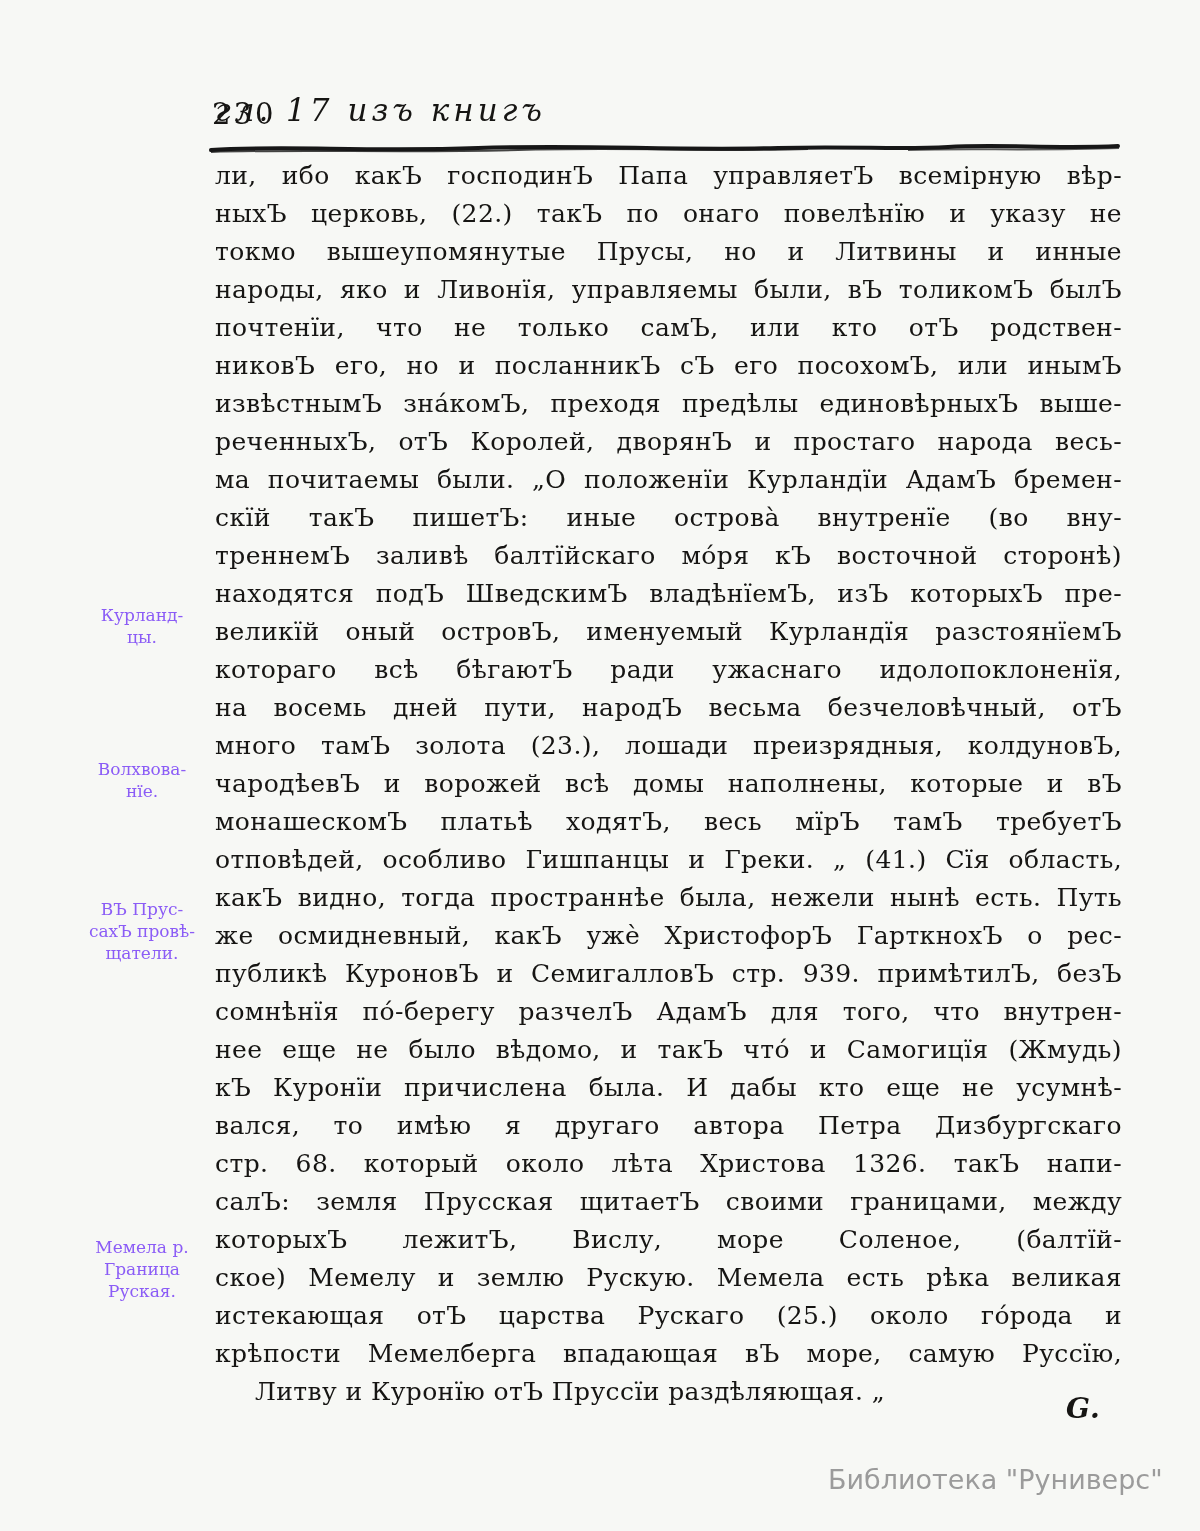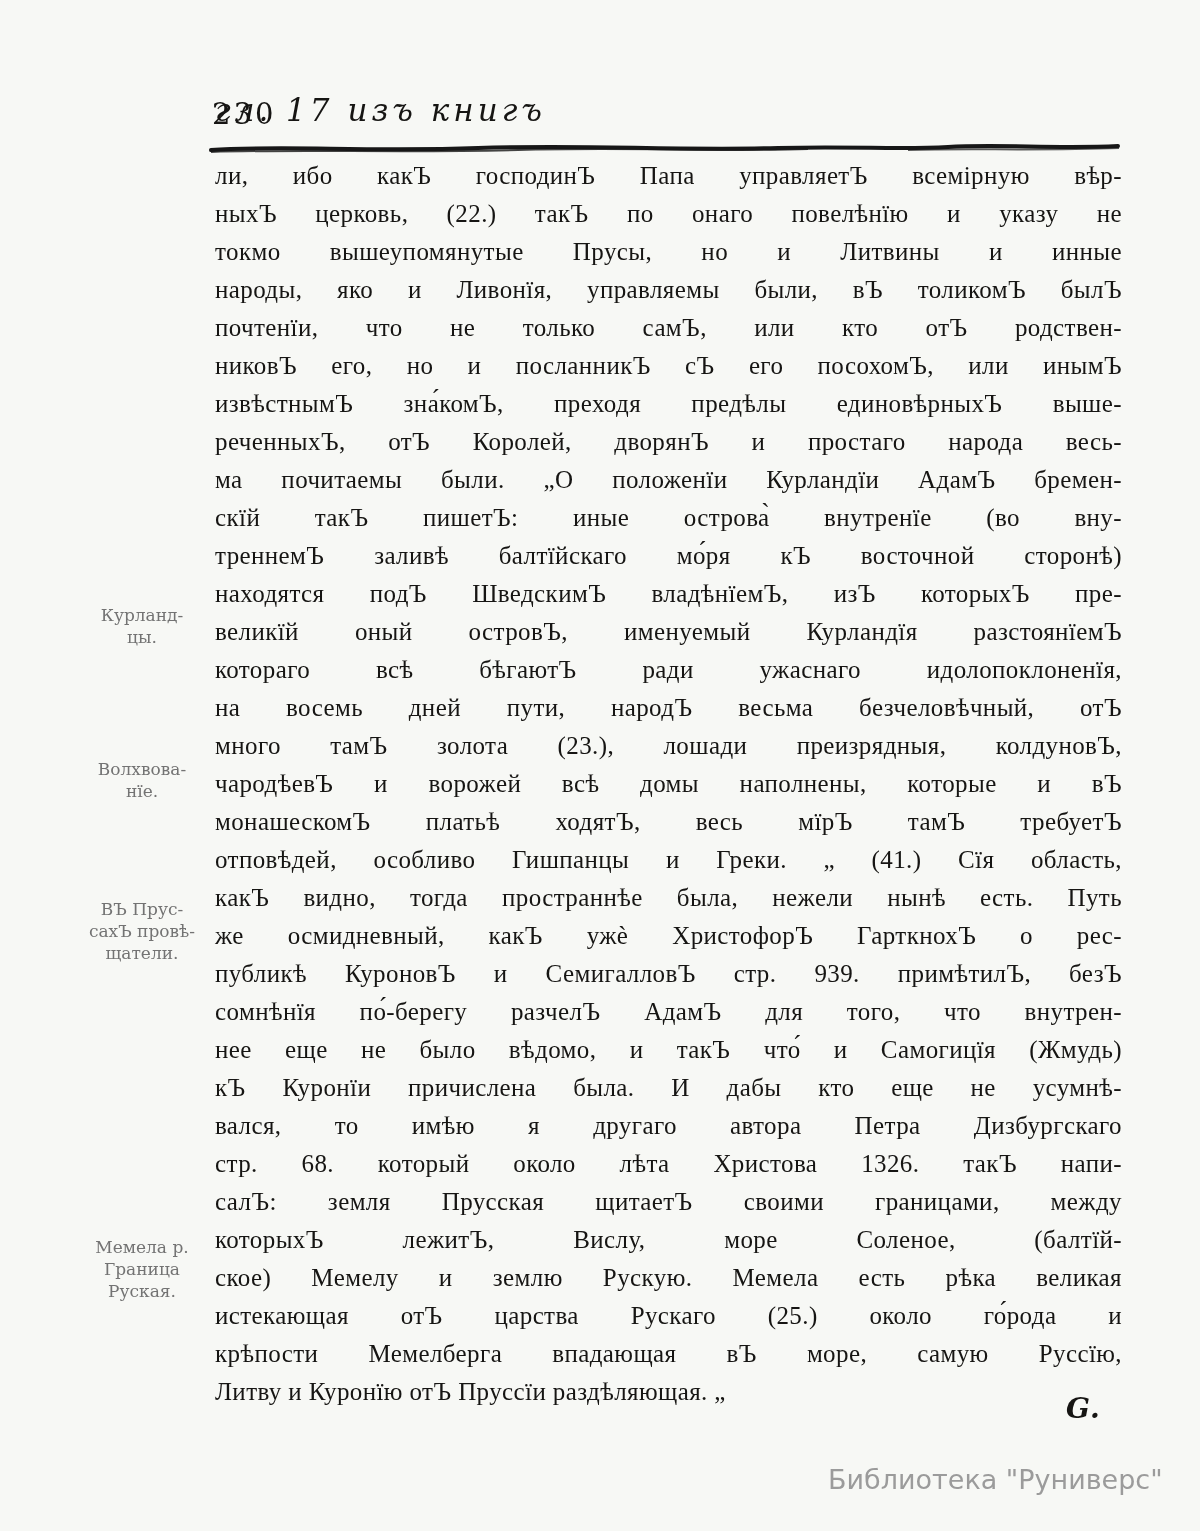--- a/index.html
+++ b/index.html
@@ -18,37 +18,37 @@
     font-size: 29px; letter-spacing: 3px;
   }
   .header-title {
     position: absolute; left: 215px; top: 92px; width: 907px;
     text-align: left;
     font-style: italic;
     font-size: 31px; letter-spacing: 4px;
   }
   .rule { position: absolute; left: 208px; top: 140px; width: 914px; height: 16px; }
 
-  .bodytext { position: absolute; left: 215px; top: 157px; width: 907px; font-family: Liberation Serif, serif; }
+  .bodytext { position: absolute; left: 215px; top: 157px; width: 907px; }
   .line {
     height: 38px; line-height: 38px;
     font-size: 25px;
     text-align: justify;
     text-align-last: justify;
     letter-spacing: 0.4px;
     white-space: normal;
     overflow: visible;
   }
-  .line.last { text-align-last: left; }
+  .line.last { text-align-last: left; margin-left: 40px; }
 
   .note {
     position: absolute; left: 76px; width: 132px;
     text-align: center;
     font-size: 17px; line-height: 22px;
-    color: #737373;
+    color: #8b5cf6;
   }
   .note-1 { top: 604px; }
   .note-2 { top: 758px; text-align: center; }
   .note-3 { top: 898px; }
   .note-4 { top: 1236px; }
 
   .catchword {
     position: absolute; left: 1066px; top: 1392px;
     font-size: 28px; font-weight: bold; font-style: italic;
     letter-spacing: 1px;

